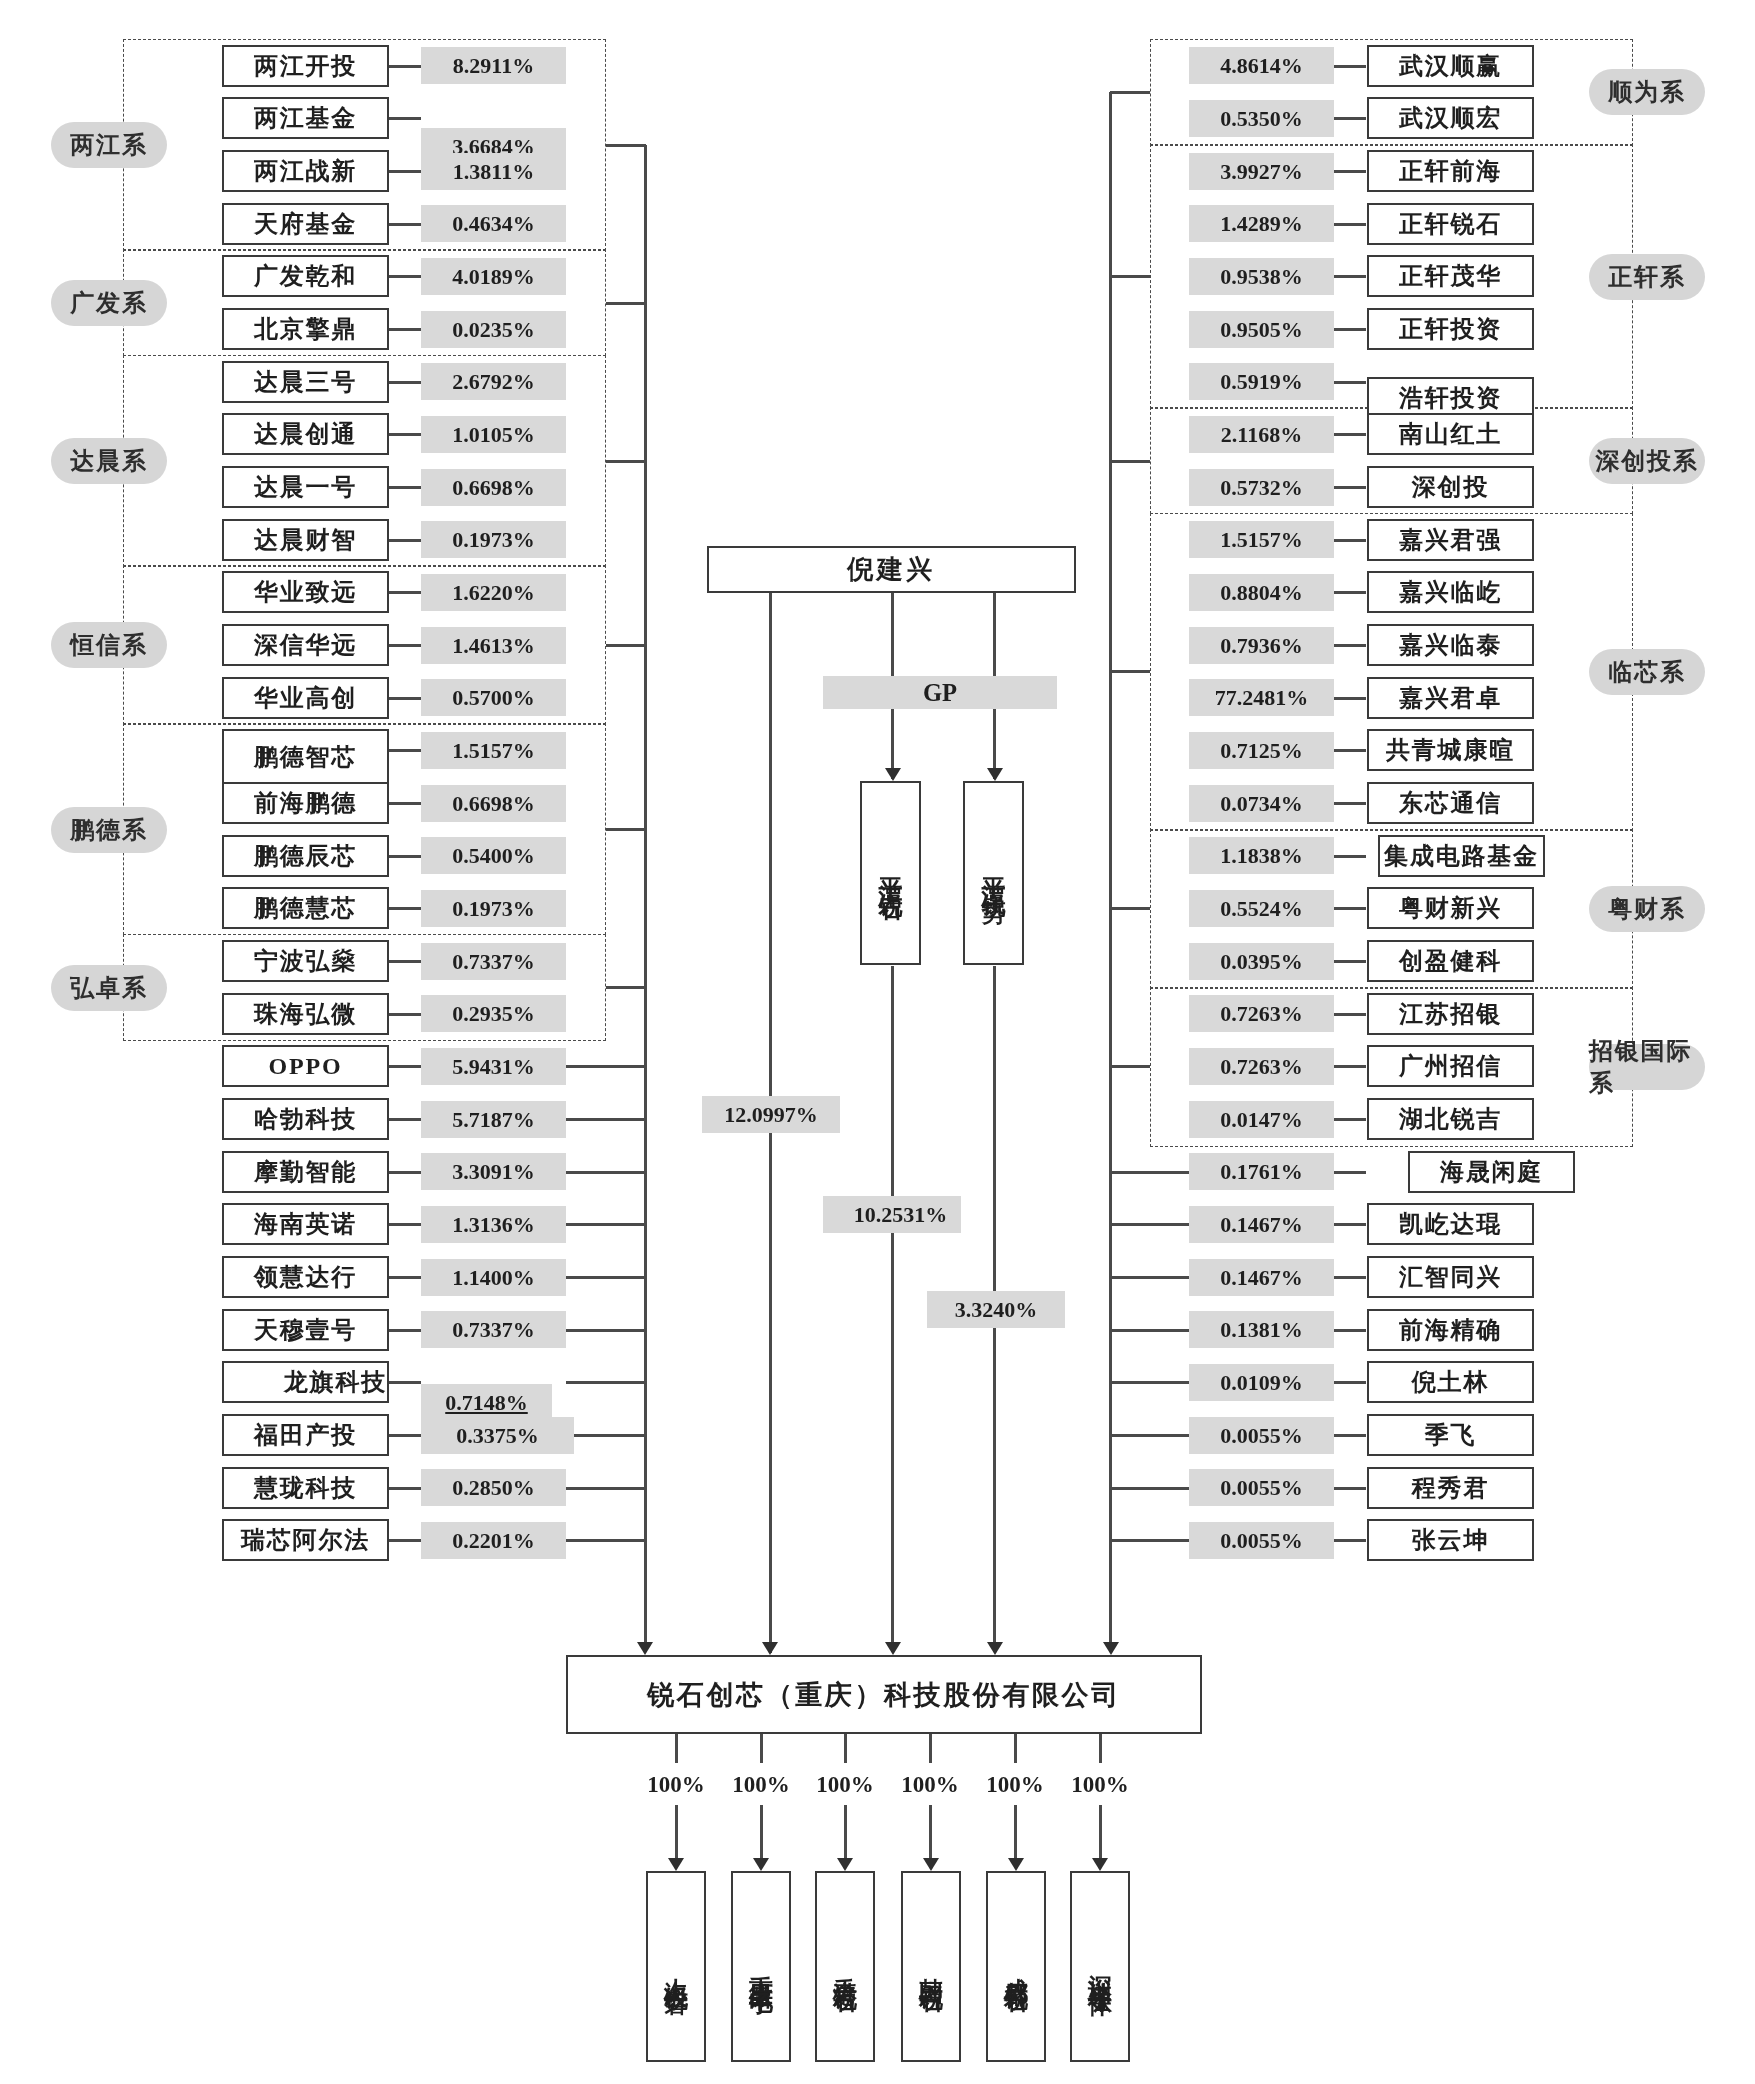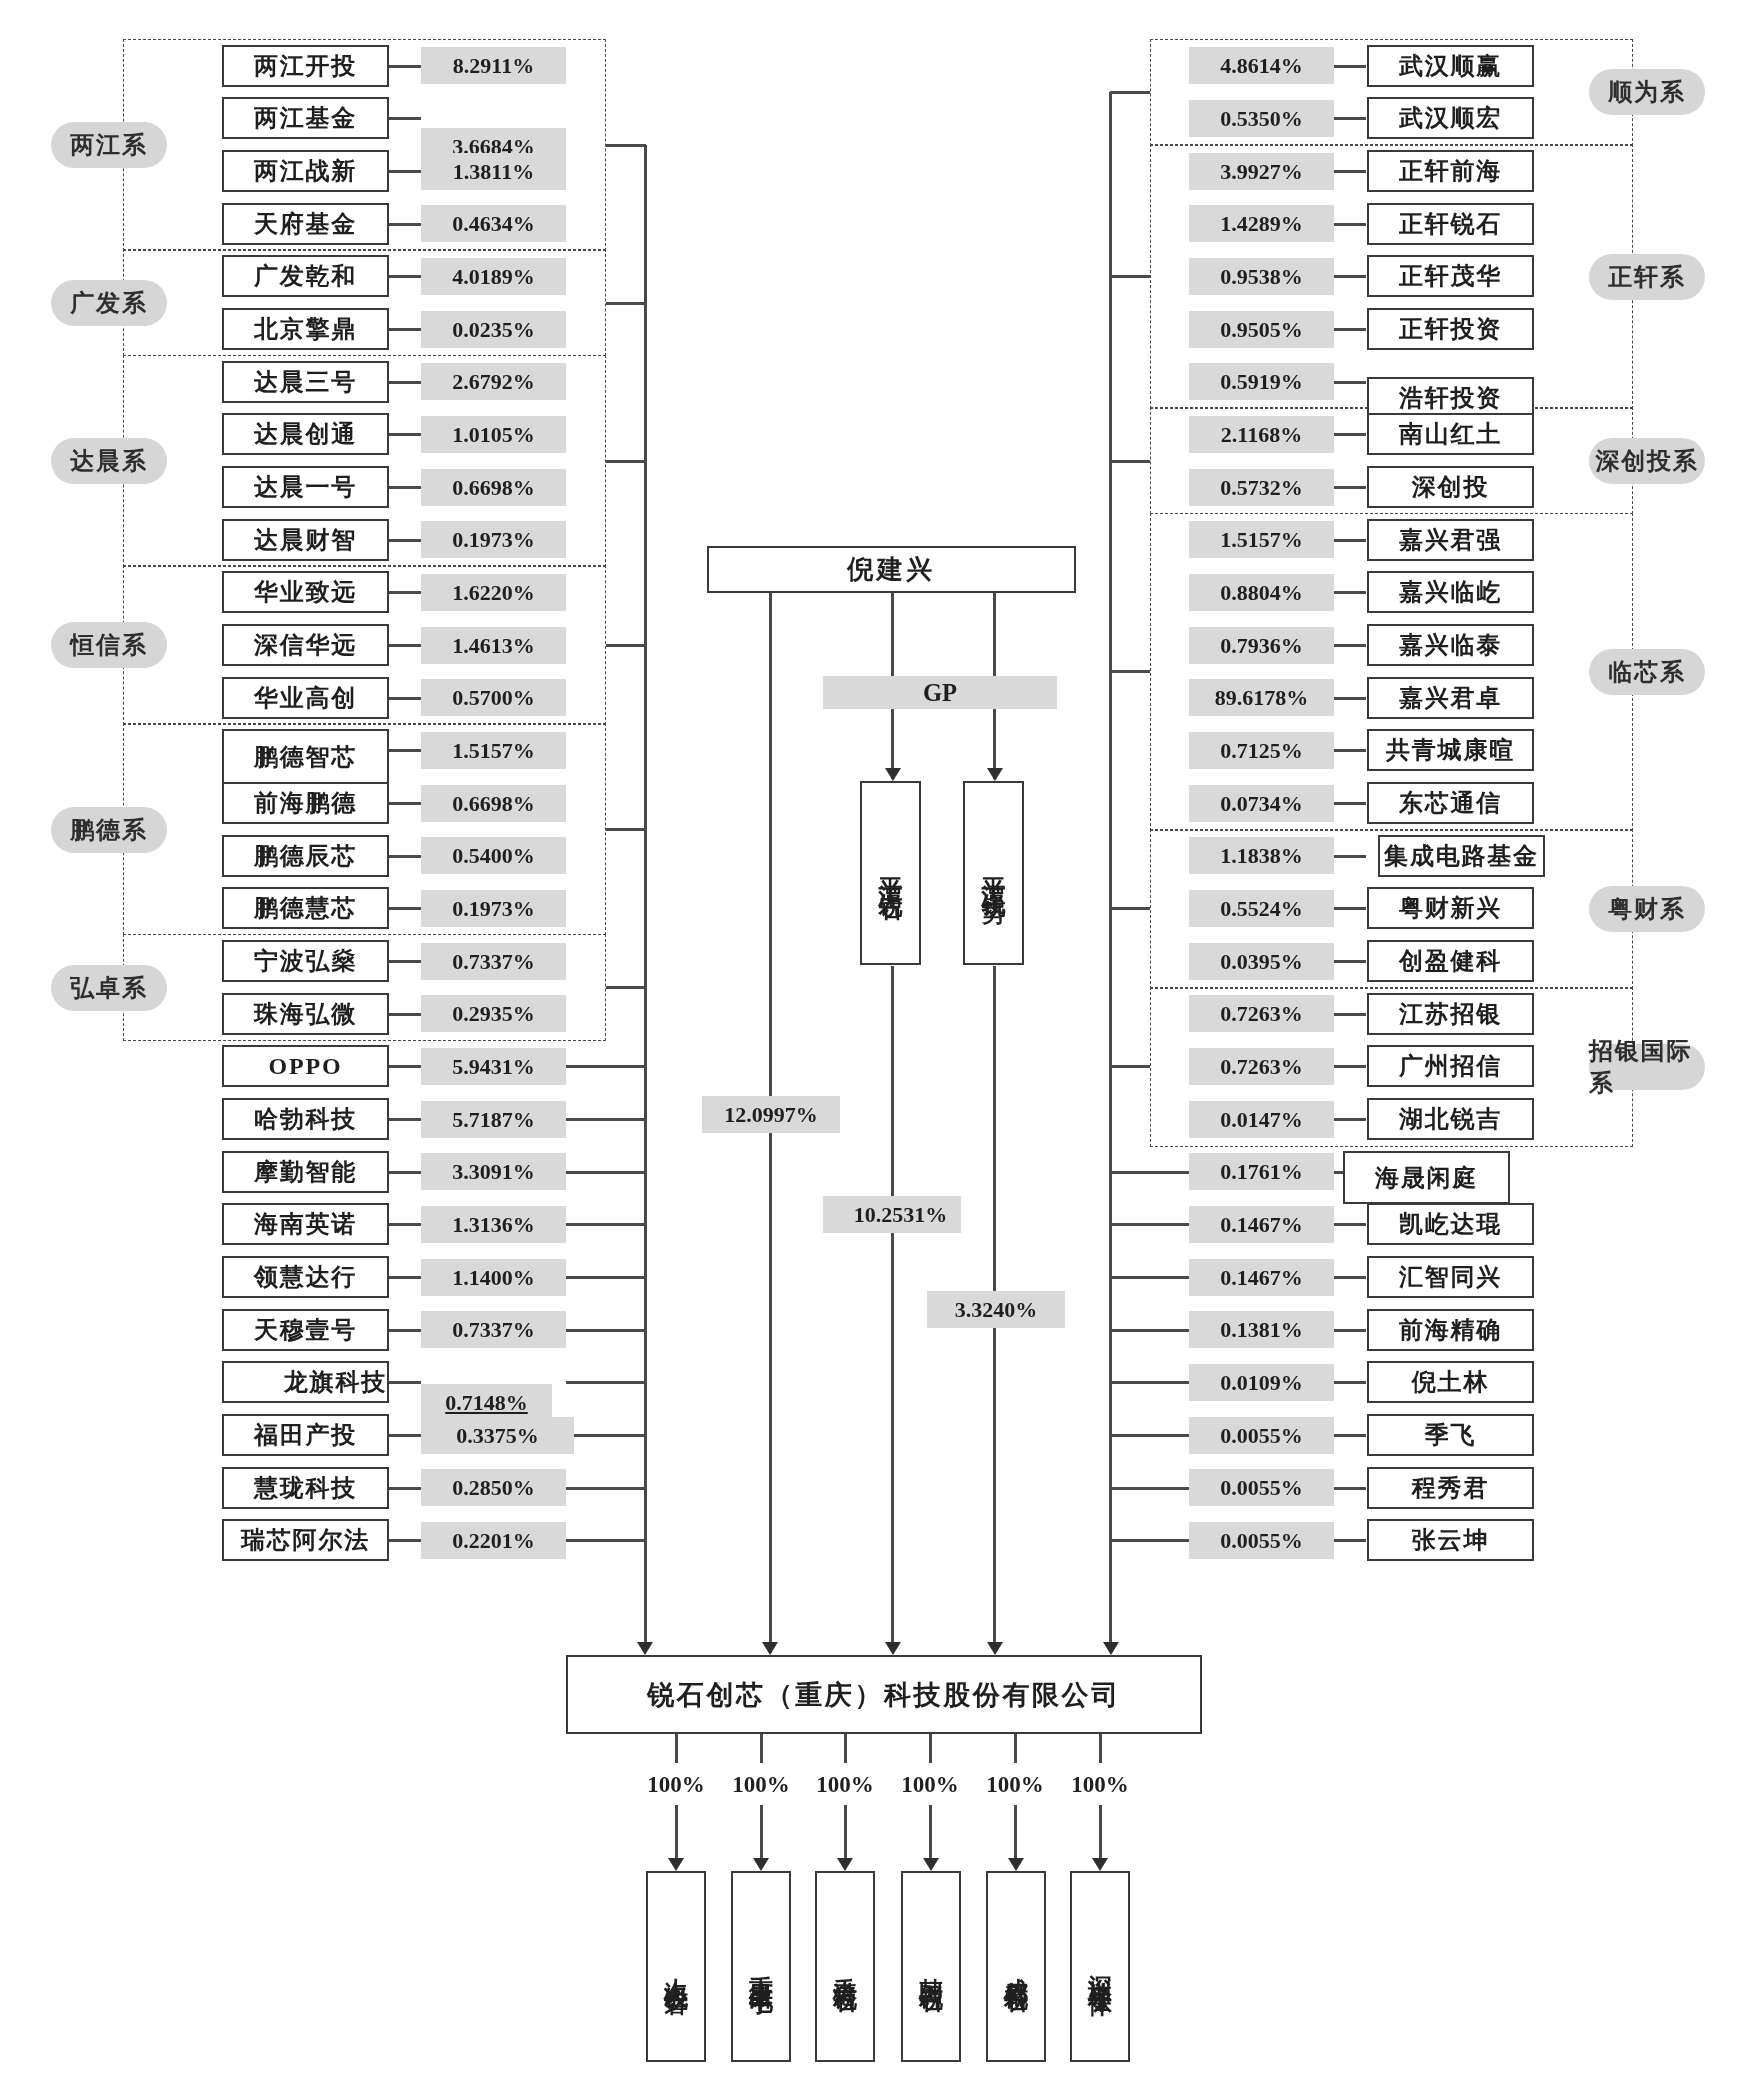--- a/index.html
+++ b/index.html
@@ -400,21 +400,21 @@
       <span>嘉兴临屹</span>
     </div>
     <div class="abs pct" style="left: 1189px; top: 627px; width: 145px; height: 37px;">
       <span>0.7936%</span>
     </div>
     <div class="abs hline" style="left: 1334px; top: 644px; width: 32px;"></div>
     <div class="abs namebox" style="left: 1367px; top: 624px; width: 167px; height: 42px;">
       <span>嘉兴临泰</span>
     </div>
     <div class="abs pct" style="left: 1189px; top: 679px; width: 145px; height: 37px;">
-      <span>89.6178%</span>
+      <span>77.2481%</span>
     </div>
     <div class="abs hline" style="left: 1334px; top: 697px; width: 32px;"></div>
     <div class="abs namebox" style="left: 1367px; top: 677px; width: 167px; height: 42px;">
       <span>嘉兴君卓</span>
     </div>
     <div class="abs pct" style="left: 1189px; top: 732px; width: 145px; height: 37px;">
       <span>0.7125%</span>
     </div>
     <div class="abs hline" style="left: 1334px; top: 749px; width: 32px;"></div>
     <div class="abs namebox" style="left: 1367px; top: 729px; width: 167px; height: 42px;">
@@ -477,21 +477,21 @@
     </div>
     <div class="abs hline" style="left: 1334px; top: 1118px; width: 32px;"></div>
     <div class="abs namebox" style="left: 1367px; top: 1098px; width: 167px; height: 42px;">
       <span>湖北锐吉</span>
     </div>
     <div class="abs hline" style="left: 1110px; top: 1171px; width: 79px;"></div>
     <div class="abs pct" style="left: 1189px; top: 1153px; width: 145px; height: 37px;">
       <span>0.1761%</span>
     </div>
     <div class="abs hline" style="left: 1334px; top: 1171px; width: 32px;"></div>
-    <div class="abs namebox" style="left: 1343px; top: 1151px; width: 167px; height: 53px; justify-content: center;">
+    <div class="abs namebox" style="left: 1408px; top: 1151px; width: 167px; height: 42px; justify-content: center;">
       <span>海晟闲庭</span>
     </div>
     <div class="abs hline" style="left: 1110px; top: 1223px; width: 79px;"></div>
     <div class="abs pct" style="left: 1189px; top: 1206px; width: 145px; height: 37px;">
       <span>0.1467%</span>
     </div>
     <div class="abs hline" style="left: 1334px; top: 1223px; width: 32px;"></div>
     <div class="abs namebox" style="left: 1367px; top: 1203px; width: 167px; height: 42px;">
       <span>凯屹达琨</span>
     </div>

